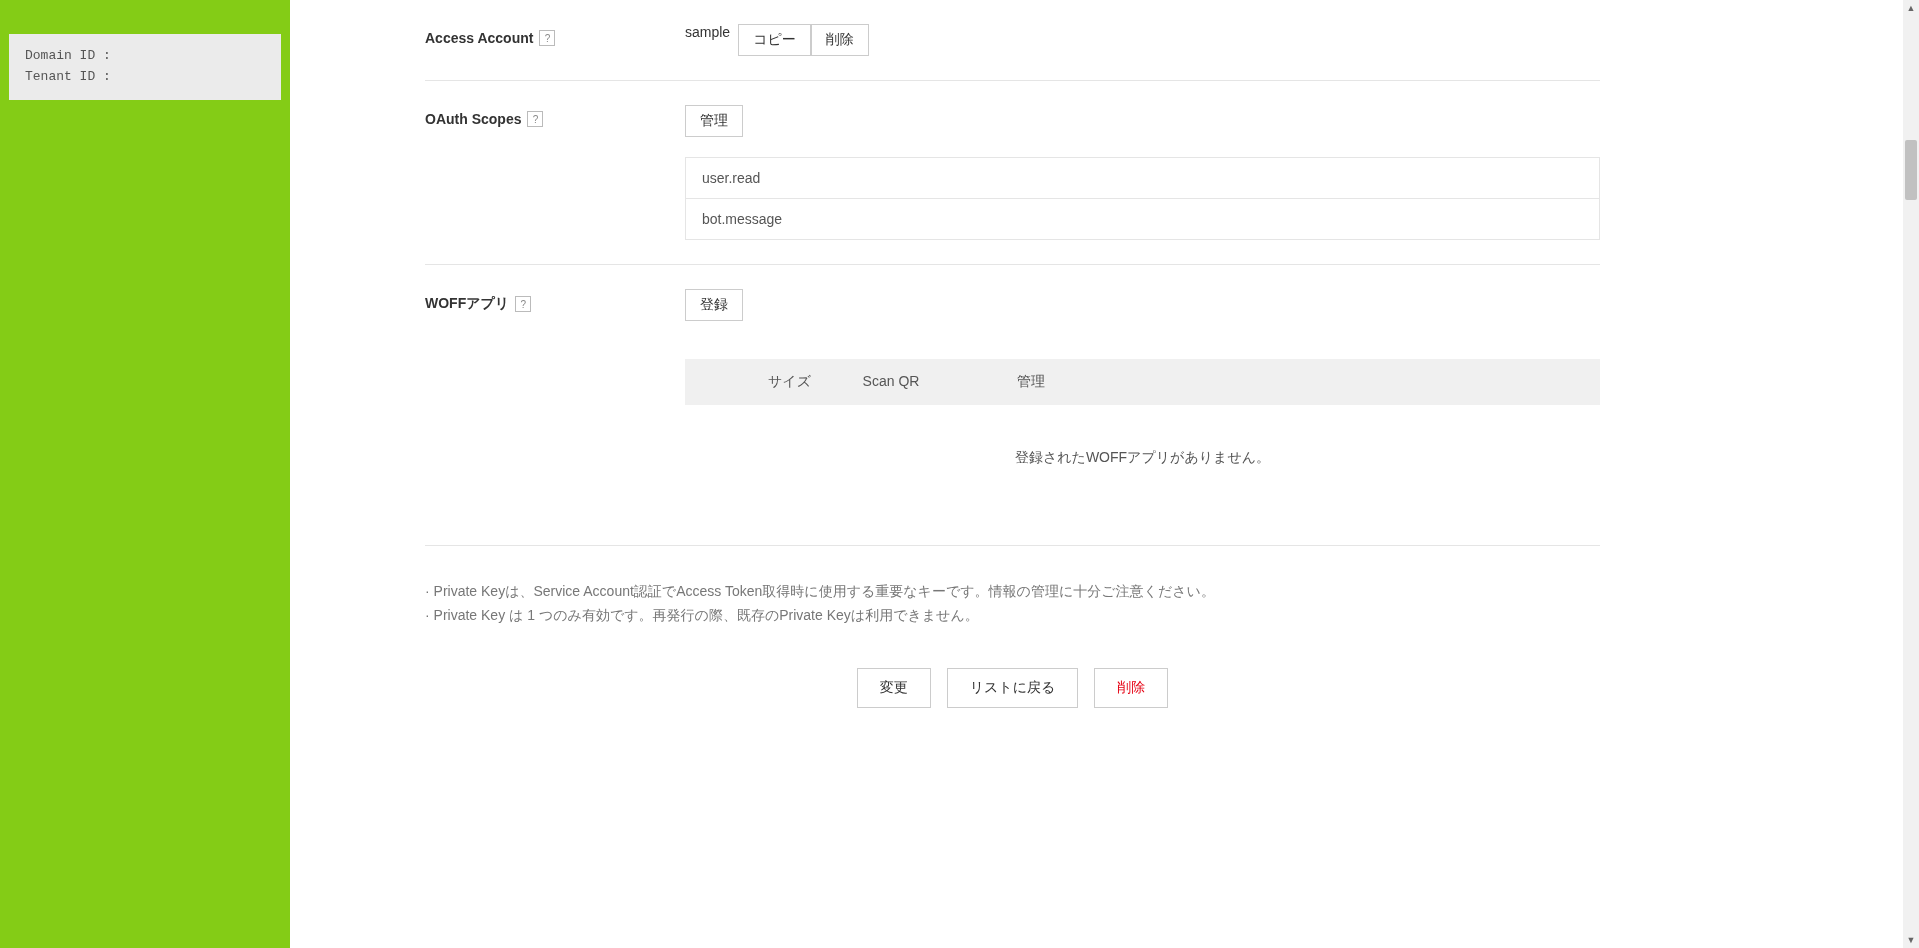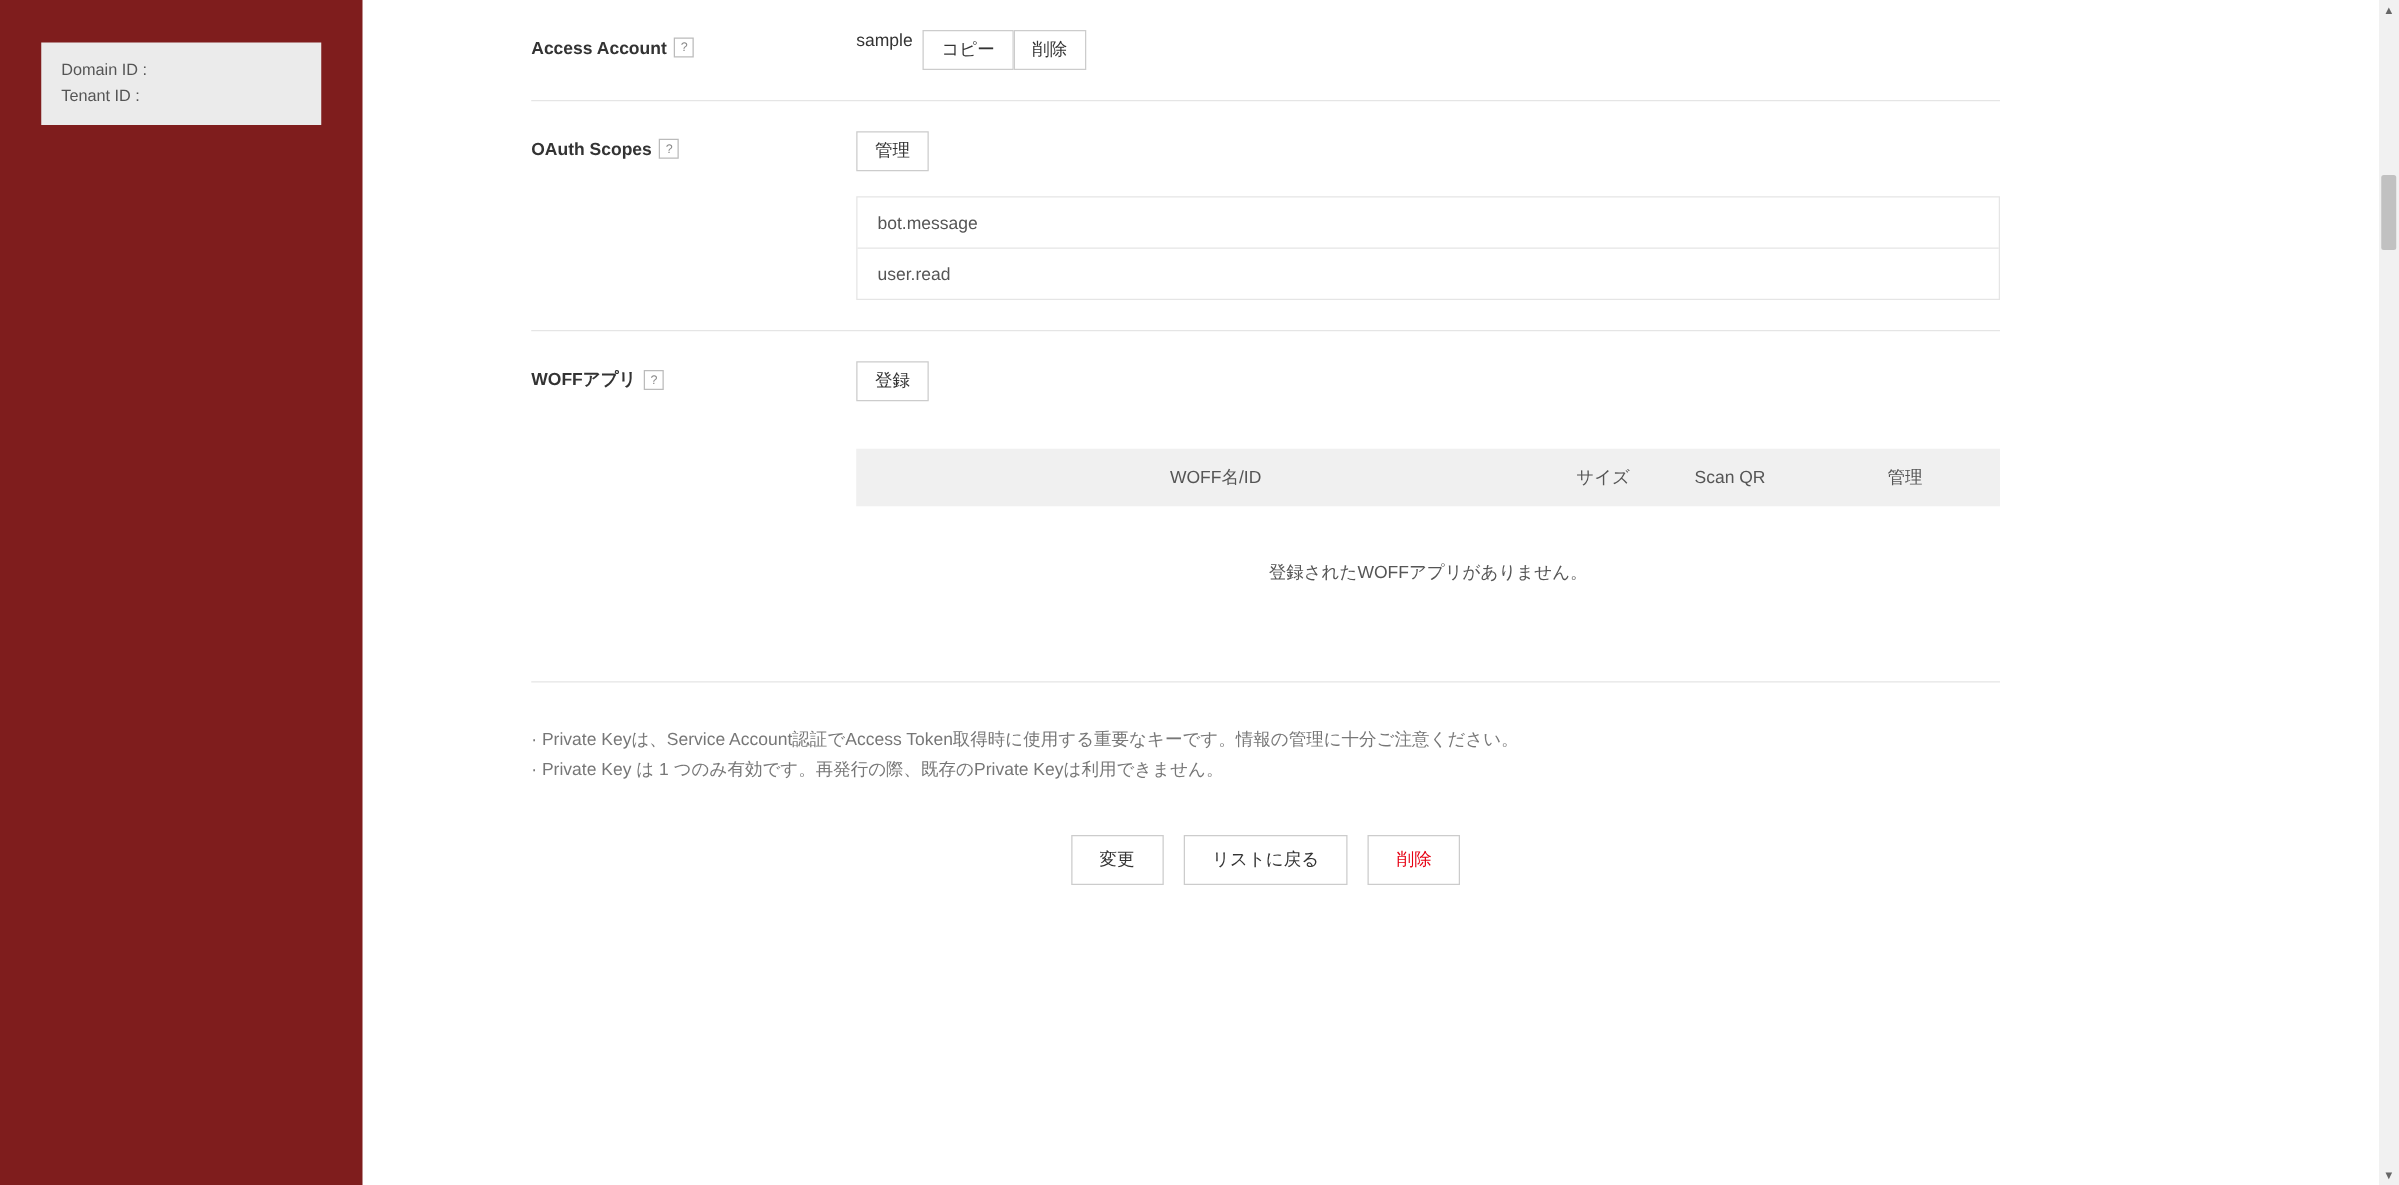--- a/index.html
+++ b/index.html
@@ -9,23 +9,24 @@
     }
     body {
       font-family: -apple-system, BlinkMacSystemFont, "Segoe UI", sans-serif;
       font-size: 14px;
       color: #333;
       background: #fff;
       display: flex;
     }
     .sidebar {
       width: 290px;
-      background: #7f1d1d;
-      padding: 20px 33px;
+      background: #84cc16;
+      padding: 20px 9px;
       min-height: 100vh;
+      font-family: Liberation Mono, monospace;
     }
     .sidebar-box {
       background: #ebebeb;
       padding: 12px 16px;
       margin-top: 14px;
       color: #555;
       font-size: 13px;
       line-height: 1.6;
     }
     .main {
@@ -216,38 +217,37 @@
   <div class="section-row">
     <div class="section-label">
       <span>OAuth Scopes</span>
       <span class="help-icon">?</span>
     </div>
     <div class="section-value">
       <div class="value-row">
         <button class="btn">管理</button>
       </div>
       <div class="scopes-list">
+        <div class="scope-item">user.read</div>
         <div class="scope-item">bot.message</div>
-        <div class="scope-item">user.read</div>
       </div>
     </div>
   </div>
 
   <div class="section-row">
     <div class="section-label">
       <span>WOFFアプリ</span>
       <span class="help-icon">?</span>
     </div>
     <div class="section-value">
       <div class="value-row">
         <button class="btn">登録</button>
       </div>
       <div class="woff-table">
         <div class="woff-header">
-          <div class="woff-col-name">WOFF名/ID</div>
           <div class="woff-col-size">サイズ</div>
           <div class="woff-col-qr">Scan QR</div>
           <div class="woff-col-manage">管理</div>
         </div>
         <div class="woff-empty">登録されたWOFFアプリがありません。</div>
       </div>
     </div>
   </div>
 
   <div class="notes-section">

